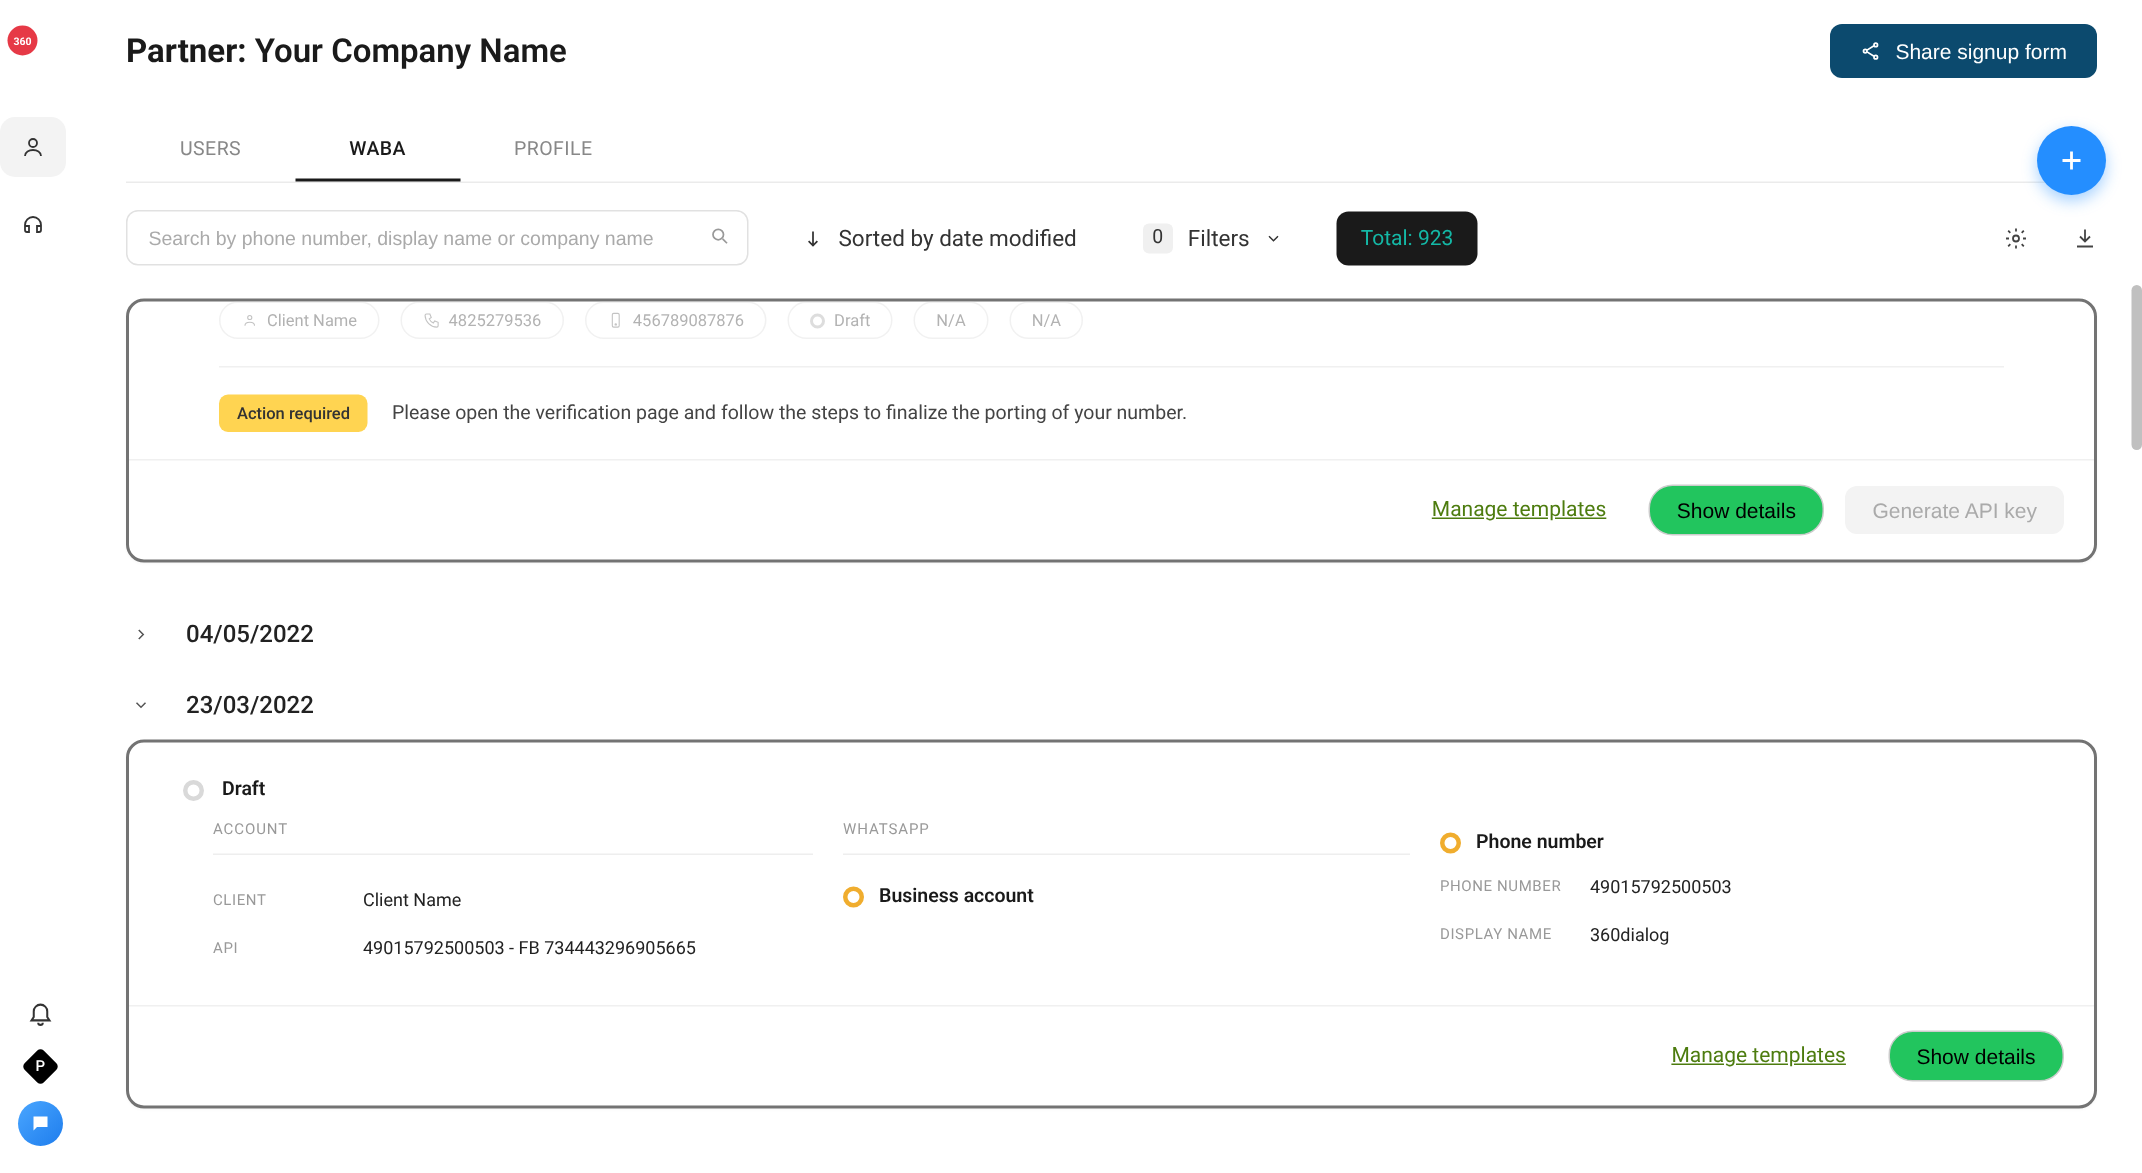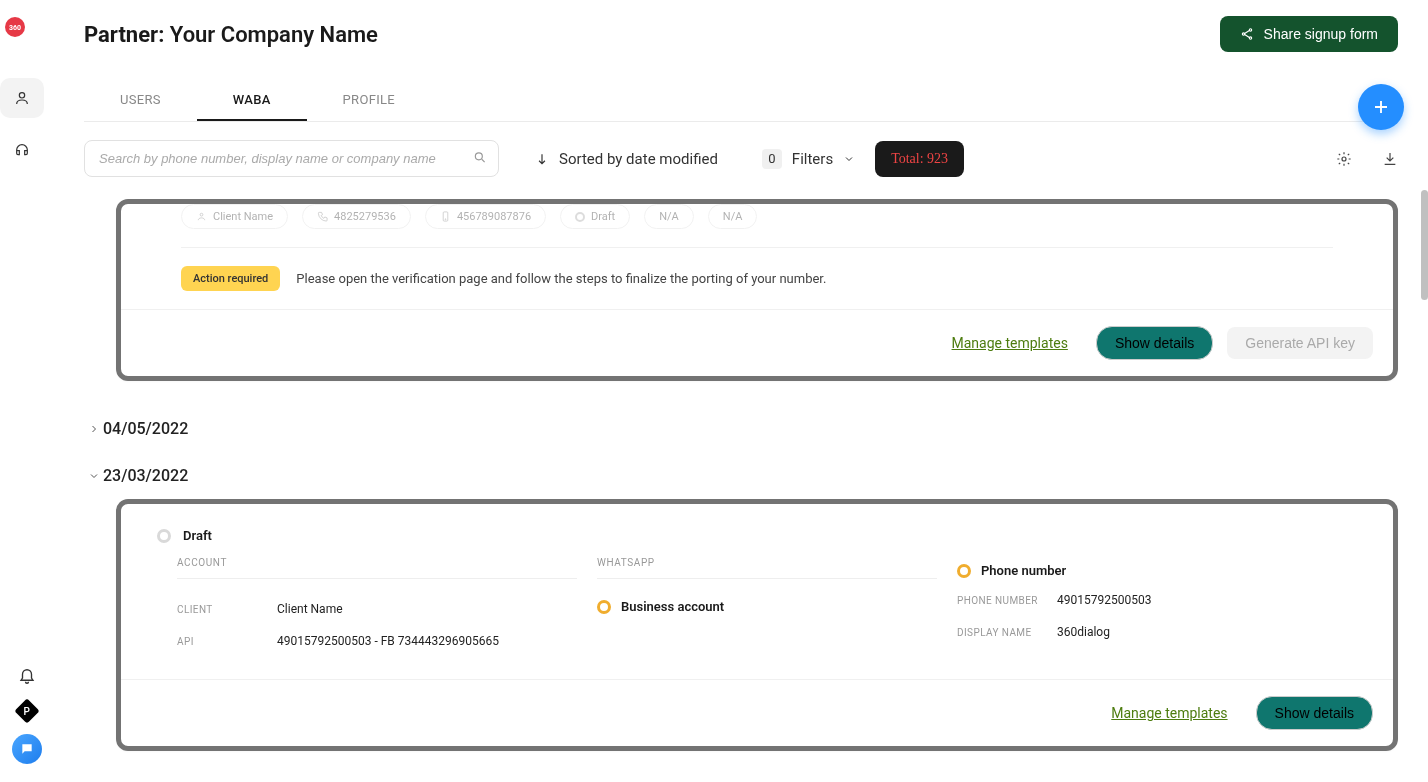--- a/index.html
+++ b/index.html
@@ -20,66 +20,66 @@
     .p-badge span { transform: rotate(-45deg); }
     .chat-bubble { width: 30px; height: 30px; background: linear-gradient(135deg, #4aa6ff, #1e7ded); border-radius: 50%; display: flex; align-items: center; justify-content: center; position: relative; margin-top: 0px; }
     .chat-bubble svg { width: 14px; height: 14px; fill: #fff; }
     
     
     .main { flex: 1; padding: 16px 30px 0 30px; position: relative; overflow-y: auto; }
     
     .header { display: flex; align-items: center; justify-content: space-between; margin-bottom: 28px; }
     .page-title { font-size: 22px; font-weight: 700; }
     .page-title .company { font-weight: 600; }
-    .share-btn { background: #14532d; color: #fff; border: none; border-radius: 8px; padding: 10px 20px; font-size: 14px; font-weight: 500; display: flex; align-items: center; gap: 10px; cursor: pointer; }
+    .share-btn { background: #0c4a6e; color: #fff; border: none; border-radius: 8px; padding: 10px 20px; font-size: 14px; font-weight: 500; display: flex; align-items: center; gap: 10px; cursor: pointer; }
     .share-btn svg { width: 14px; height: 14px; fill: none; stroke: #fff; stroke-width: 2; }
     
     
     .tabs { display: flex; gap: 0; border-bottom: 1px solid #ebebeb; margin-bottom: 18px; }
     .tab { padding: 12px 36px; font-size: 13px; color: #888; letter-spacing: 0.3px; cursor: pointer; }
     .tab.active { color: #1a1a1a; font-weight: 500; border-bottom: 2px solid #1a1a1a; }
     
     
     .toolbar { display: flex; align-items: center; gap: 20px; margin-bottom: 22px; }
     .search-wrap { position: relative; width: 415px; }
-    .search-input { width: 100%; border: 1px solid #e1e1e1; border-radius: 8px; padding: 10px 40px 10px 14px; font-size: 13px; color: #555; font-style: italic; }
+    .search-input { width: 100%; border: 1px solid #e1e1e1; border-radius: 8px; padding: 10px 40px 10px 14px; font-size: 13px; color: #555; }
     .search-input::placeholder { color: #aaa; }
     .search-icon-right { position: absolute; right: 12px; top: 50%; transform: translateY(-50%); }
     .search-icon-right svg { width: 14px; height: 14px; stroke: #999; fill: none; }
     .sort-control { display: flex; align-items: center; gap: 10px; font-size: 15px; color: #333; margin-left: 16px; }
     .sort-control svg { width: 14px; height: 14px; stroke: #333; fill: none; }
     .filters-control { display: flex; align-items: center; gap: 10px; font-size: 15px; color: #333; margin-left: 24px; }
     .filter-count { width: 20px; height: 20px; background: #f0f0f0; border-radius: 4px; display: flex; align-items: center; justify-content: center; font-size: 13px; }
     .filters-control svg { width: 12px; height: 12px; stroke: #333; fill: none; }
-    .total-box { background: #1a1a1a; color: #ef4444; padding: 10px 16px; border-radius: 8px; font-size: 14px; font-family: Liberation Serif, serif; }
+    .total-box { margin-left: 16px; background: #1a1a1a; color: #14b8a6; padding: 10px 16px; border-radius: 8px; font-size: 14px; }
     .toolbar-icons { margin-left: auto; display: flex; gap: 30px; align-items: center; }
     .toolbar-icons svg { width: 16px; height: 16px; stroke: #444; fill: none; cursor: pointer; }
     
     
-    .card { border: 5px solid #737373; border-radius: 12px; margin-bottom: 24px; overflow: hidden; box-shadow: 0 1px 2px rgba(0,0,0,0.03); margin-left: 32px; }
+    .card { border: 2px solid #737373; border-radius: 12px; margin-bottom: 24px; overflow: hidden; box-shadow: 0 1px 2px rgba(0,0,0,0.03); }
     
     .row-chips { display: flex; gap: 14px; padding: 0 60px 18px 60px; align-items: center; flex-wrap: wrap; opacity: 0.5; }
     .chip { border: 1px solid #e4e4e4; border-radius: 18px; padding: 5px 14px; font-size: 11px; display: flex; align-items: center; gap: 6px; color: #666; }
     .chip svg { width: 11px; height: 11px; stroke: #888; fill: none; }
     .chip .status-dot { width: 10px; height: 10px; border-radius: 50%; border: 2px solid #bbb; }
     
     .divider { height: 1px; background: #f0f0f0; margin: 0 60px; }
     
     .action-row { padding: 18px 60px; display: flex; align-items: center; gap: 16px; }
     .badge-action { background: #ffd451; color: #333; padding: 6px 12px; border-radius: 6px; font-size: 11px; font-weight: 500; }
     .verify-btn { border: 1px solid #ccc; background: #fff; border-radius: 8px; padding: 9px 18px; font-size: 14px; cursor: pointer; }
     .action-text { font-size: 13px; color: #444; }
     
     .card-footer { display: flex; justify-content: flex-end; align-items: center; gap: 14px; padding: 16px 20px; border-top: 1px solid #f0f0f0; }
     .link-btn { color: #4d7c0f; font-size: 14px; cursor: pointer; padding: 8px 14px; text-decoration: underline; }
-    .outline-btn { border: 1px solid #ccc; background: #0f766e; border-radius: 16px; padding: 8px 18px; font-size: 14px; cursor: pointer; }
+    .outline-btn { border: 1px solid #ccc; background: #22c55e; border-radius: 16px; padding: 8px 18px; font-size: 14px; cursor: pointer; }
     .disabled-btn { background: #f3f3f3; color: #aaa; border: none; border-radius: 8px; padding: 8px 18px; font-size: 14px; cursor: not-allowed; }
     
     
-    .date-row { display: flex; align-items: center; gap: 3px; padding: 14px 4px; cursor: pointer; }
+    .date-row { display: flex; align-items: center; gap: 24px; padding: 14px 4px; cursor: pointer; }
     .date-row svg { width: 12px; height: 12px; stroke: #555; fill: none; }
     .date-label { font-size: 16px; font-weight: 500; color: #222; }
     
     
     .status-header { display: flex; align-items: center; gap: 12px; padding: 24px 36px 14px 36px; }
     .status-ring { width: 14px; height: 14px; border-radius: 50%; border: 3px solid #d9d9d9; }
     .status-label { font-size: 13px; font-weight: 600; }
     
     .cols { display: grid; grid-template-columns: 400px 1fr 380px; gap: 20px; padding: 0 56px 22px 56px; position: relative; }
     .col-header { font-size: 10px; letter-spacing: 0.6px; color: #999; padding-bottom: 10px; border-bottom: 1px solid #eee; margin-bottom: 14px; }

